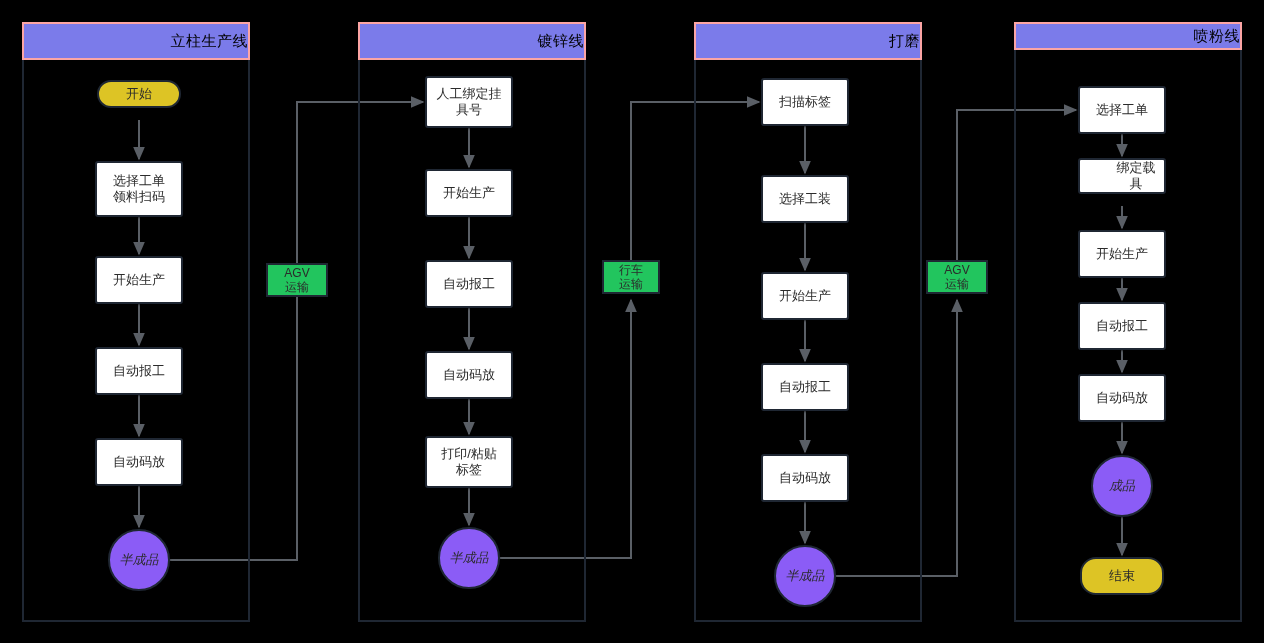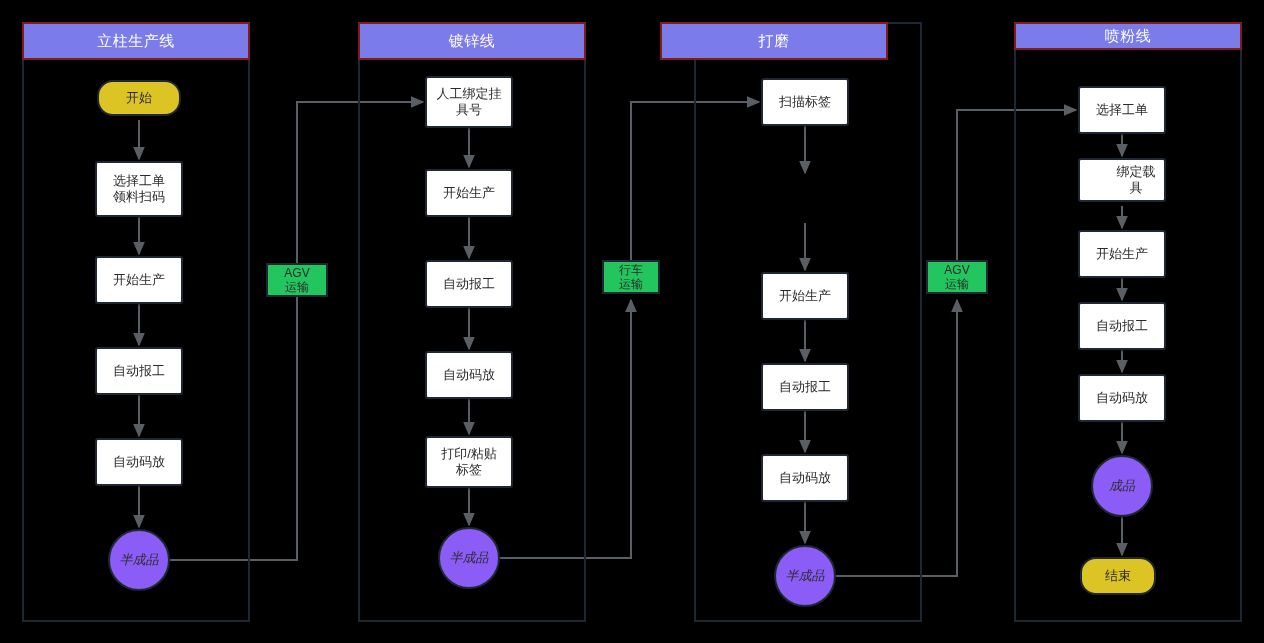--- a/index.html
+++ b/index.html
@@ -28,26 +28,26 @@
   .lane {
     position: absolute;
     box-sizing: border-box;
     border: 2px solid #1f2733;
     background: transparent;
   }
   .lane-header {
     position: absolute;
     box-sizing: border-box;
     background: #7b7bea;
-    border: 2px solid #7f1d1d;
-    color: #ffffff;
+    border: 2px solid #fca5a5;
+    color: #000000;
     font-size: 15px;
     display: flex;
     align-items: center;
-    justify-content: center;
+    justify-content: flex-end;
     letter-spacing: 0.5px;
   }
   .node {
     position: absolute;
     box-sizing: border-box;
     background: #ffffff;
     border: 2px solid #1f2733;
     border-radius: 3px;
     color: #2b2b2b;
     font-size: 13px;
@@ -134,21 +134,21 @@
       <path d="M1122,350 L1122,372" marker-end="url(#arrow)"></path>
       <path d="M1122,422 L1122,453" marker-end="url(#arrow)"></path>
       <path d="M1122,517 L1122,555" marker-end="url(#arrow)"></path>
     </g>
   </svg>
 
   <div class="lane" style="left:22px;top:22px;width:228px;height:600px;"></div>
   <div class="lane-header" style="left:22px;top:22px;width:228px;height:38px;">
     <span>立柱生产线</span>
   </div>
-  <div class="node terminator" style="left:97px;top:80px;width:84px;height:36px;">
+  <div class="node terminator" style="left:97px;top:80px;width:84px;height:28px;">
     <span class="txt">开始</span>
   </div>
   <div class="node" style="left:95px;top:161px;width:88px;height:56px;">
     <span class="txt">选择工单
 领料扫码</span>
   </div>
   <div class="node" style="left:95px;top:256px;width:88px;height:48px;">
     <span class="txt">开始生产</span>
   </div>
   <div class="node" style="left:95px;top:347px;width:88px;height:48px;">
@@ -180,25 +180,28 @@
   </div>
   <div class="node" style="left:425px;top:436px;width:88px;height:52px;">
     <span class="txt">打印/粘贴
 标签</span>
   </div>
   <div class="node circle" style="left:438px;top:527px;width:62px;height:62px;">
     <span class="txt">半成品</span>
   </div>
 
   <div class="lane" style="left:694px;top:22px;width:228px;height:600px;"></div>
-  <div class="lane-header" style="left:660px;top:22px;width:228px;height:38px;">
+  <div class="lane-header" style="left:694px;top:22px;width:228px;height:38px;">
     <span>打磨</span>
   </div>
   <div class="node" style="left:761px;top:78px;width:88px;height:48px;">
     <span class="txt">扫描标签</span>
+  </div>
+  <div class="node" style="left:761px;top:175px;width:88px;height:48px;">
+    <span class="txt">选择工装</span>
   </div>
   <div class="node" style="left:761px;top:272px;width:88px;height:48px;">
     <span class="txt">开始生产</span>
   </div>
   <div class="node" style="left:761px;top:363px;width:88px;height:48px;">
     <span class="txt">自动报工</span>
   </div>
   <div class="node" style="left:761px;top:454px;width:88px;height:48px;">
     <span class="txt">自动码放</span>
   </div>
@@ -206,36 +209,36 @@
     <span class="txt">半成品</span>
   </div>
 
   <div class="lane" style="left:1014px;top:22px;width:228px;height:600px;"></div>
   <div class="lane-header" style="left:1014px;top:22px;width:228px;height:28px;">
     <span>喷粉线</span>
   </div>
   <div class="node" style="left:1078px;top:86px;width:88px;height:48px;">
     <span class="txt">选择工单</span>
   </div>
-  <div class="node" style="left:1078px;top:158px;width:88px;height:44px;padding-left:28px;">
+  <div class="node" style="left:1078px;top:158px;width:88px;height:36px;padding-left:28px;">
     <span class="txt">绑定载具</span>
   </div>
   <div class="node" style="left:1078px;top:230px;width:88px;height:48px;">
     <span class="txt">开始生产</span>
   </div>
   <div class="node" style="left:1078px;top:302px;width:88px;height:48px;">
     <span class="txt">自动报工</span>
   </div>
   <div class="node" style="left:1078px;top:374px;width:88px;height:48px;">
     <span class="txt">自动码放</span>
   </div>
   <div class="node circle" style="left:1091px;top:455px;width:62px;height:62px;">
     <span class="txt">成品</span>
   </div>
-  <div class="node terminator" style="left:1080px;top:557px;width:76px;height:38px;">
+  <div class="node terminator" style="left:1080px;top:557px;width:84px;height:38px;">
     <span class="txt">结束</span>
   </div>
 
   <div class="tag" style="left:266px;top:263px;width:62px;height:34px;">
     <span>AGV
 运输</span>
   </div>
   <div class="tag" style="left:602px;top:260px;width:58px;height:34px;align-items:center;">
     <span>行车
 运输</span>

